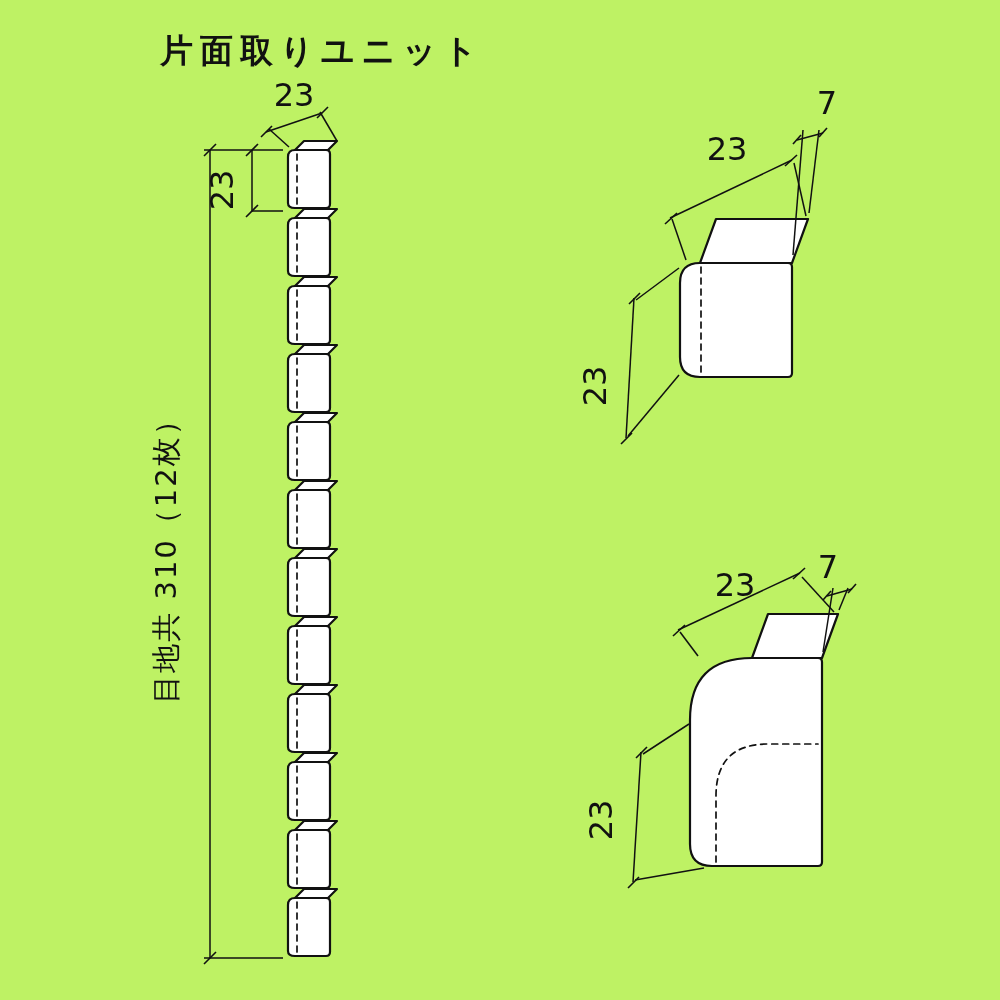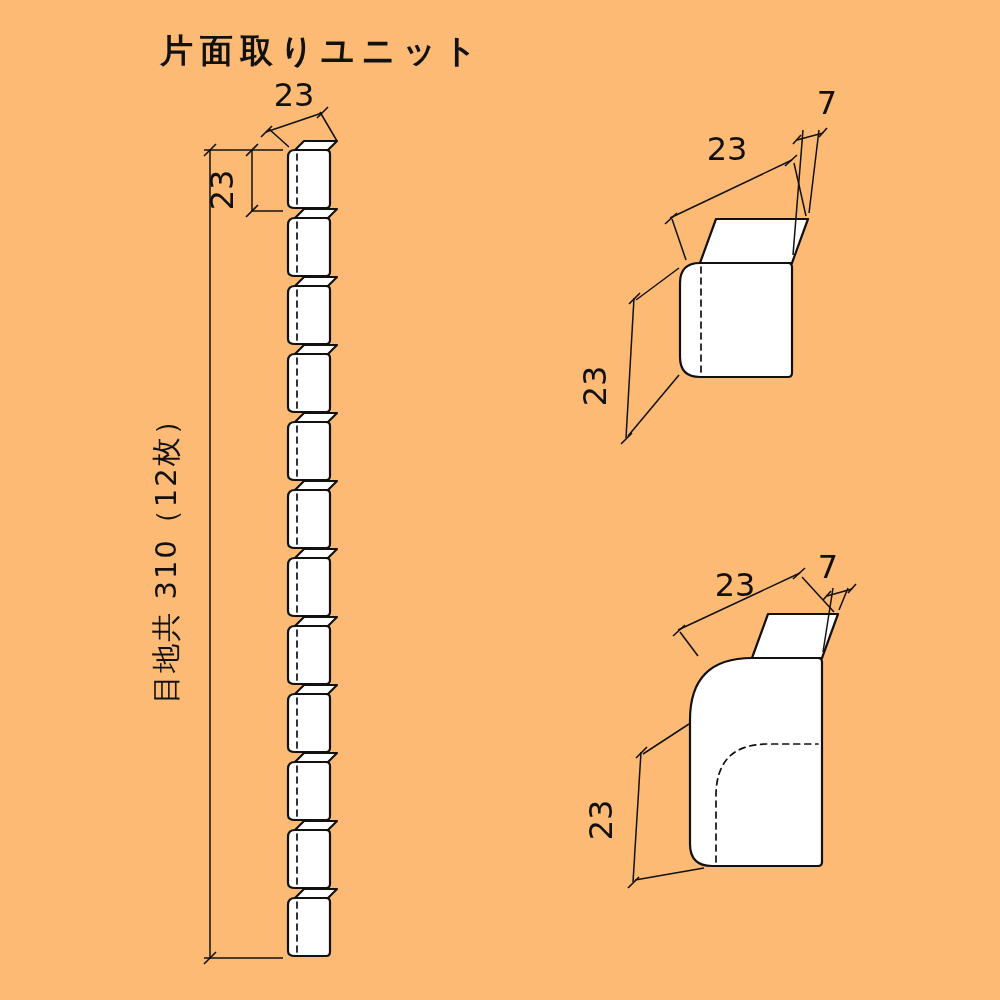--- a/index.html
+++ b/index.html
@@ -7,21 +7,21 @@
     padding: 0;
     background: #ffffff;
     width: 1000px;
     height: 1000px;
     overflow: hidden;
   }
   .canvas {
     position: relative;
     width: 1000px;
     height: 1000px;
-    background: #fdba74;
+    background: #bef264;
   }
   svg text {
     fill: #111111;
     font-family: "DejaVu Sans", "Liberation Sans", sans-serif;
   }
   .title-text {
     font-size: 33px;
     font-weight: 600;
     letter-spacing: 7px;
   }

